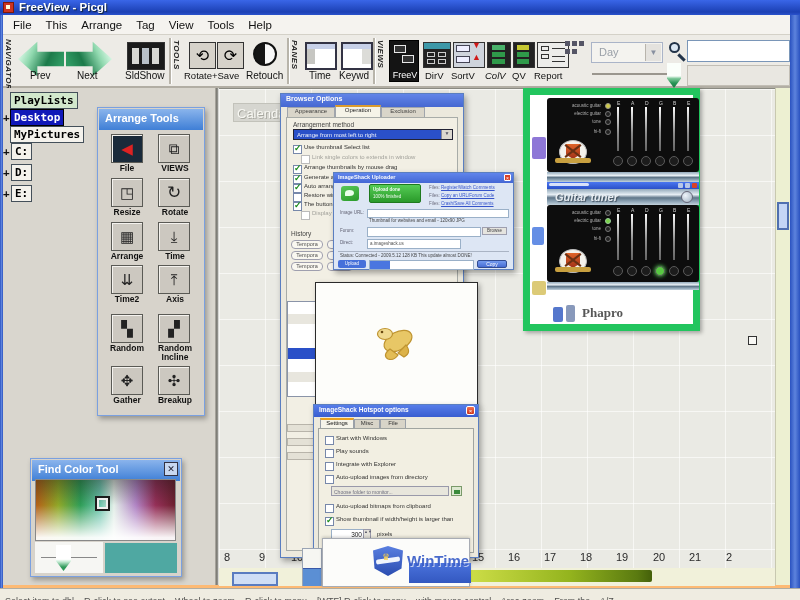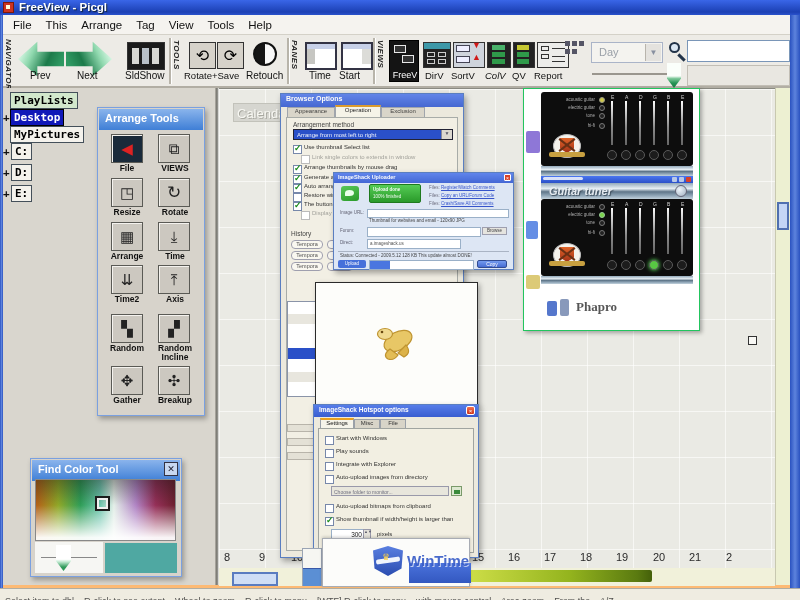--- a/index.html
+++ b/index.html
@@ -104,21 +104,21 @@
 
     <div class="ticon" style="left:302px;top:7px;width:28px;height:24px;background:#fff;border:2px solid #334;">
       <div class="a" style="left:0;top:0;width:100%;height:5px;background:#c7d0e8;"></div>
       <div class="a" style="left:0;top:5px;width:8px;height:15px;background:#c6c6c2;"></div>
     </div>
     <span class="tlab" style="left:306px;top:35px;">Time</span>
     <div class="ticon" style="left:338px;top:7px;width:28px;height:24px;background:#fff;border:2px solid #334;">
       <div class="a" style="left:0;top:0;width:100%;height:5px;background:#c7d0e8;"></div>
       <div class="a" style="right:0;top:5px;width:9px;height:15px;background:#dcdcd8;"></div>
     </div>
-    <span class="tlab" style="left:336px;top:35px;">Start</span>
+    <span class="tlab" style="left:336px;top:35px;">Keywd</span>
 
     <div class="tdiv" style="left:370px;"></div>
     <span class="vlab" style="left:382px;top:5px;">VIEWS</span>
 
     <div class="a" style="left:386px;top:5px;width:30px;height:42px;background:#141414;border:1px solid #000;">
       <div class="a" style="left:4px;top:4px;width:12px;height:8px;border:1px solid #e8e8e8;background:#333;"></div>
       <div class="a" style="left:12px;top:14px;width:12px;height:8px;border:1px solid #e8e8e8;background:#333;"></div>
       <div class="a" style="left:0;top:29px;width:30px;text-align:center;font-size:9px;color:#fff;">FreeV</div>
     </div>
     <div class="ticon" style="left:420px;top:7px;width:26px;height:24px;background:#222;">
@@ -325,21 +325,21 @@
     </div>
     <div class="a" style="left:4px;top:78px;width:171px;height:1px;background:#aab4c4;"></div>
     <span class="a blur" style="left:6px;top:80px;font-size:4.5px;color:#333;">Status:   Connected - 2009.5.12  128 KB   This update almost DONE!</span>
     <div class="a blur" style="left:4px;top:87px;width:28px;height:8px;background:#3a66d8;border-radius:2px;color:#fff;font-size:4.5px;text-align:center;line-height:8px;">Upload</div>
     <div class="fld" style="left:35px;top:87px;width:103px;height:8px;">
       <div class="a" style="left:0;top:0;width:20px;height:100%;background:#4a76e0;"></div>
     </div>
     <div class="a blur" style="left:143px;top:87px;width:30px;height:8px;background:linear-gradient(180deg,#6c96f0,#3a62d0);border:1px solid #24408a;border-radius:2px;color:#fff;font-size:5px;text-align:center;line-height:7px;">Copy</div>
   </div>
 
-  <div class="a" style="left:523px;top:88px;width:177px;height:243px;background:#fff;border:1px solid #22c55e;box-shadow:2px 2px 4px rgba(0,0,0,.3);">
+  <div class="a" style="left:523px;top:88px;width:177px;height:243px;background:#fff;border:7px solid #22c55e;box-shadow:2px 2px 4px rgba(0,0,0,.3);">
     <div class="a" style="left:2px;top:42px;width:14px;height:22px;background:#7a5fd0;border-radius:2px;opacity:.85;"></div>
     <div class="a" style="left:2px;top:132px;width:12px;height:18px;background:#4a7ae0;border-radius:2px;opacity:.85;"></div>
     <div class="a" style="left:2px;top:186px;width:14px;height:14px;background:#d8c468;border-radius:2px;opacity:.9;"></div>
 
     <div class="tpanel" style="left:17px;top:3px;width:152px;height:74px;">
       <div class="tmode" style="left:2px;top:5px;">acoustic guitar</div>
       <div class="tmode" style="left:2px;top:13px;">electric guitar</div>
       <div class="tmode" style="left:2px;top:21px;">tone</div>
       <div class="tradio" style="left:58px;top:5px;background:#cfc94a;border-color:#998;"></div>
       <div class="tradio" style="left:58px;top:13px;"></div>

